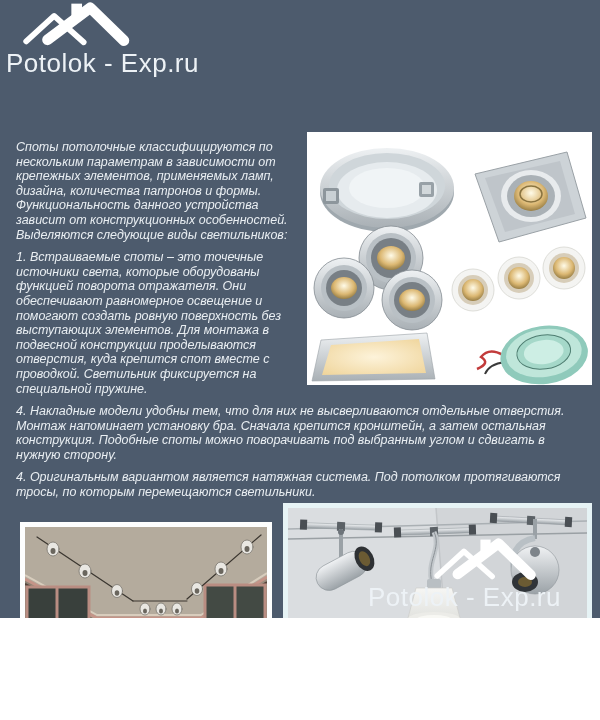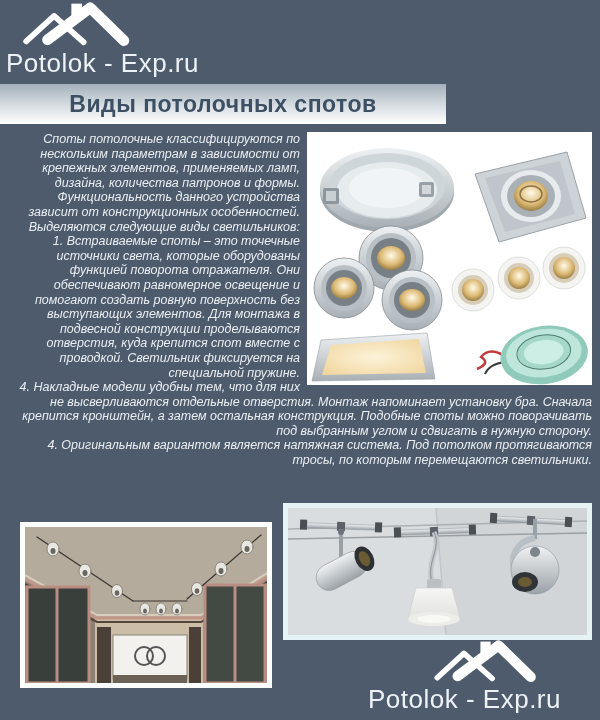--- a/index.html
+++ b/index.html
@@ -1,17 +1,17 @@
 <!DOCTYPE html>
 <html><head>
 <meta charset="utf-8">
 <style>
   html,body{margin:0;padding:0;}
   .page{
-    position:relative;width:600px;height:720px;overflow:hidden;
+    position:relative;width:600px;height:618px;overflow:hidden;
     background:#4d5b6d;
     font-family:"Liberation Sans","DejaVu Sans",sans-serif;
   }
   
   .logo{color:#edf2f6;}
   .logo-top{position:absolute;left:6px;top:2px;}
   .logo-top svg{display:block;width:126px;height:46px;margin-left:4px;}
   .logo-text{font-size:26px;line-height:30px;color:#edf2f6;letter-spacing:0.5px;}
   .logo-bottom{position:absolute;right:8px;bottom:6px;text-align:left;width:224px;}
   .logo-bottom svg{display:block;width:112px;height:44px;margin-left:58px;}
@@ -20,21 +20,21 @@
     position:absolute;left:0;top:84px;width:446px;height:40px;
     background:linear-gradient(180deg,#a3b0bb 0%,#d8dee3 55%,#ffffff 100%);
     color:#3d4f63;font-weight:bold;font-size:23px;line-height:40px;
     text-align:center;letter-spacing:0.5px;
   }
   
   .content{
     position:absolute;left:8px;top:132px;width:584px;
     color:#e9eef2;font-style:italic;font-size:12.5px;line-height:14.6px;
   }
-  .content p{margin:0;text-align:right;}
+  .content p{margin:8px;}
   .panel{
     float:right;width:285px;height:253px;background:#ffffff;
     margin-left:7px;margin-bottom:5px;
   }
   .panel svg{display:block;width:285px;height:253px;}
   
   .photo{position:absolute;box-sizing:content-box;}
   .photo svg{display:block;}
   .photo-left{left:20px;top:522px;width:242px;height:156px;border:5px solid #fdfefe;background:#b4ab9d;}
   .photo-right{left:283px;top:503px;width:299px;height:127px;border:5px solid #e6f3f5;background:#dadde0;}
@@ -46,23 +46,20 @@
 
   <div class="logo logo-top">
     <svg viewBox="0 0 130 56" aria-hidden="true">
       <rect x="63" y="2" width="13" height="18" fill="#ffffff"></rect>
       <path d="M8,48 L42,17 L78,49" fill="none" stroke="#ffffff" stroke-width="7" stroke-linecap="round" stroke-linejoin="round"></path>
       <path d="M34,46 L86,7 L127,47" fill="none" stroke="#ffffff" stroke-width="13" stroke-linecap="round" stroke-linejoin="round"></path>
     </svg>
     <div class="logo-text">Potolok - Exp.ru</div>
   </div>
 
-  <div class="title-bar">
-    <span>Виды потолочных спотов</span>
-  </div>
 
   <div class="content">
     <div class="panel">
       <svg viewBox="0 0 285 253" aria-hidden="true">
         <defs>
           <linearGradient id="metal" x1="0" y1="0" x2="0" y2="1">
             <stop offset="0" stop-color="#eef1f3"></stop>
               <stop offset="1" stop-color="#a9b0b5"></stop>
           </linearGradient>
           <radialGradient id="lensC" cx="0.5" cy="0.4" r="0.7">

